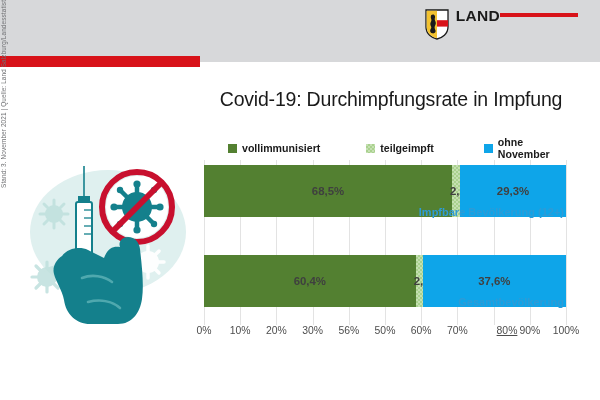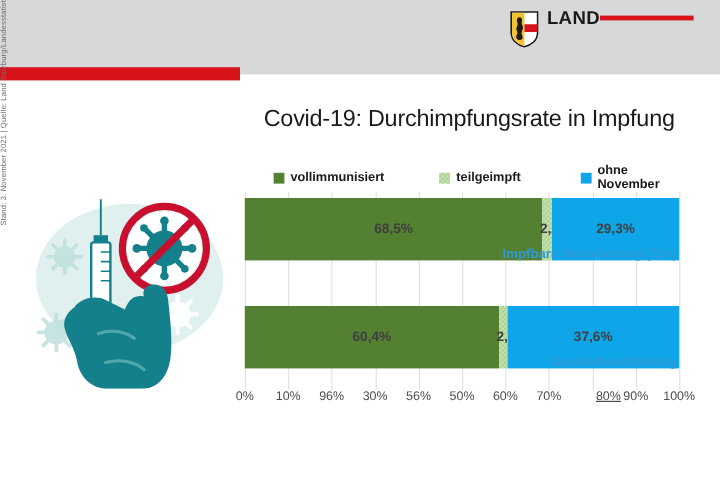--- a/index.html
+++ b/index.html
@@ -282,21 +282,21 @@
     </div>
   </div>
 
   <div class="cat-label c0">Impfbare Bevölkerung (12+)</div>
   <div class="cat-label c1">Gesamtbevölkerung</div>
 </div>
 
 <div id="xaxis">
     <div class="xtick" style="left: 0px;">0%</div>
     <div class="xtick" style="left: 36.2px;">10%</div>
-    <div class="xtick" style="left: 72.4px;">96%</div>
+    <div class="xtick" style="left: 72.4px;">20%</div>
     <div class="xtick" style="left: 108.6px;">30%</div>
     <div class="xtick" style="left: 144.8px;">56%</div>
     <div class="xtick" style="left: 181px;">50%</div>
     <div class="xtick" style="left: 217.2px;">60%</div>
     <div class="xtick" style="left: 253.4px;">70%</div>
     <div class="xtick" style="left: 303px; text-decoration: underline;">80%</div>
     <div class="xtick" style="left: 325.8px;">90%</div>
     <div class="xtick" style="left: 362px;">100%</div>
   </div>
 

